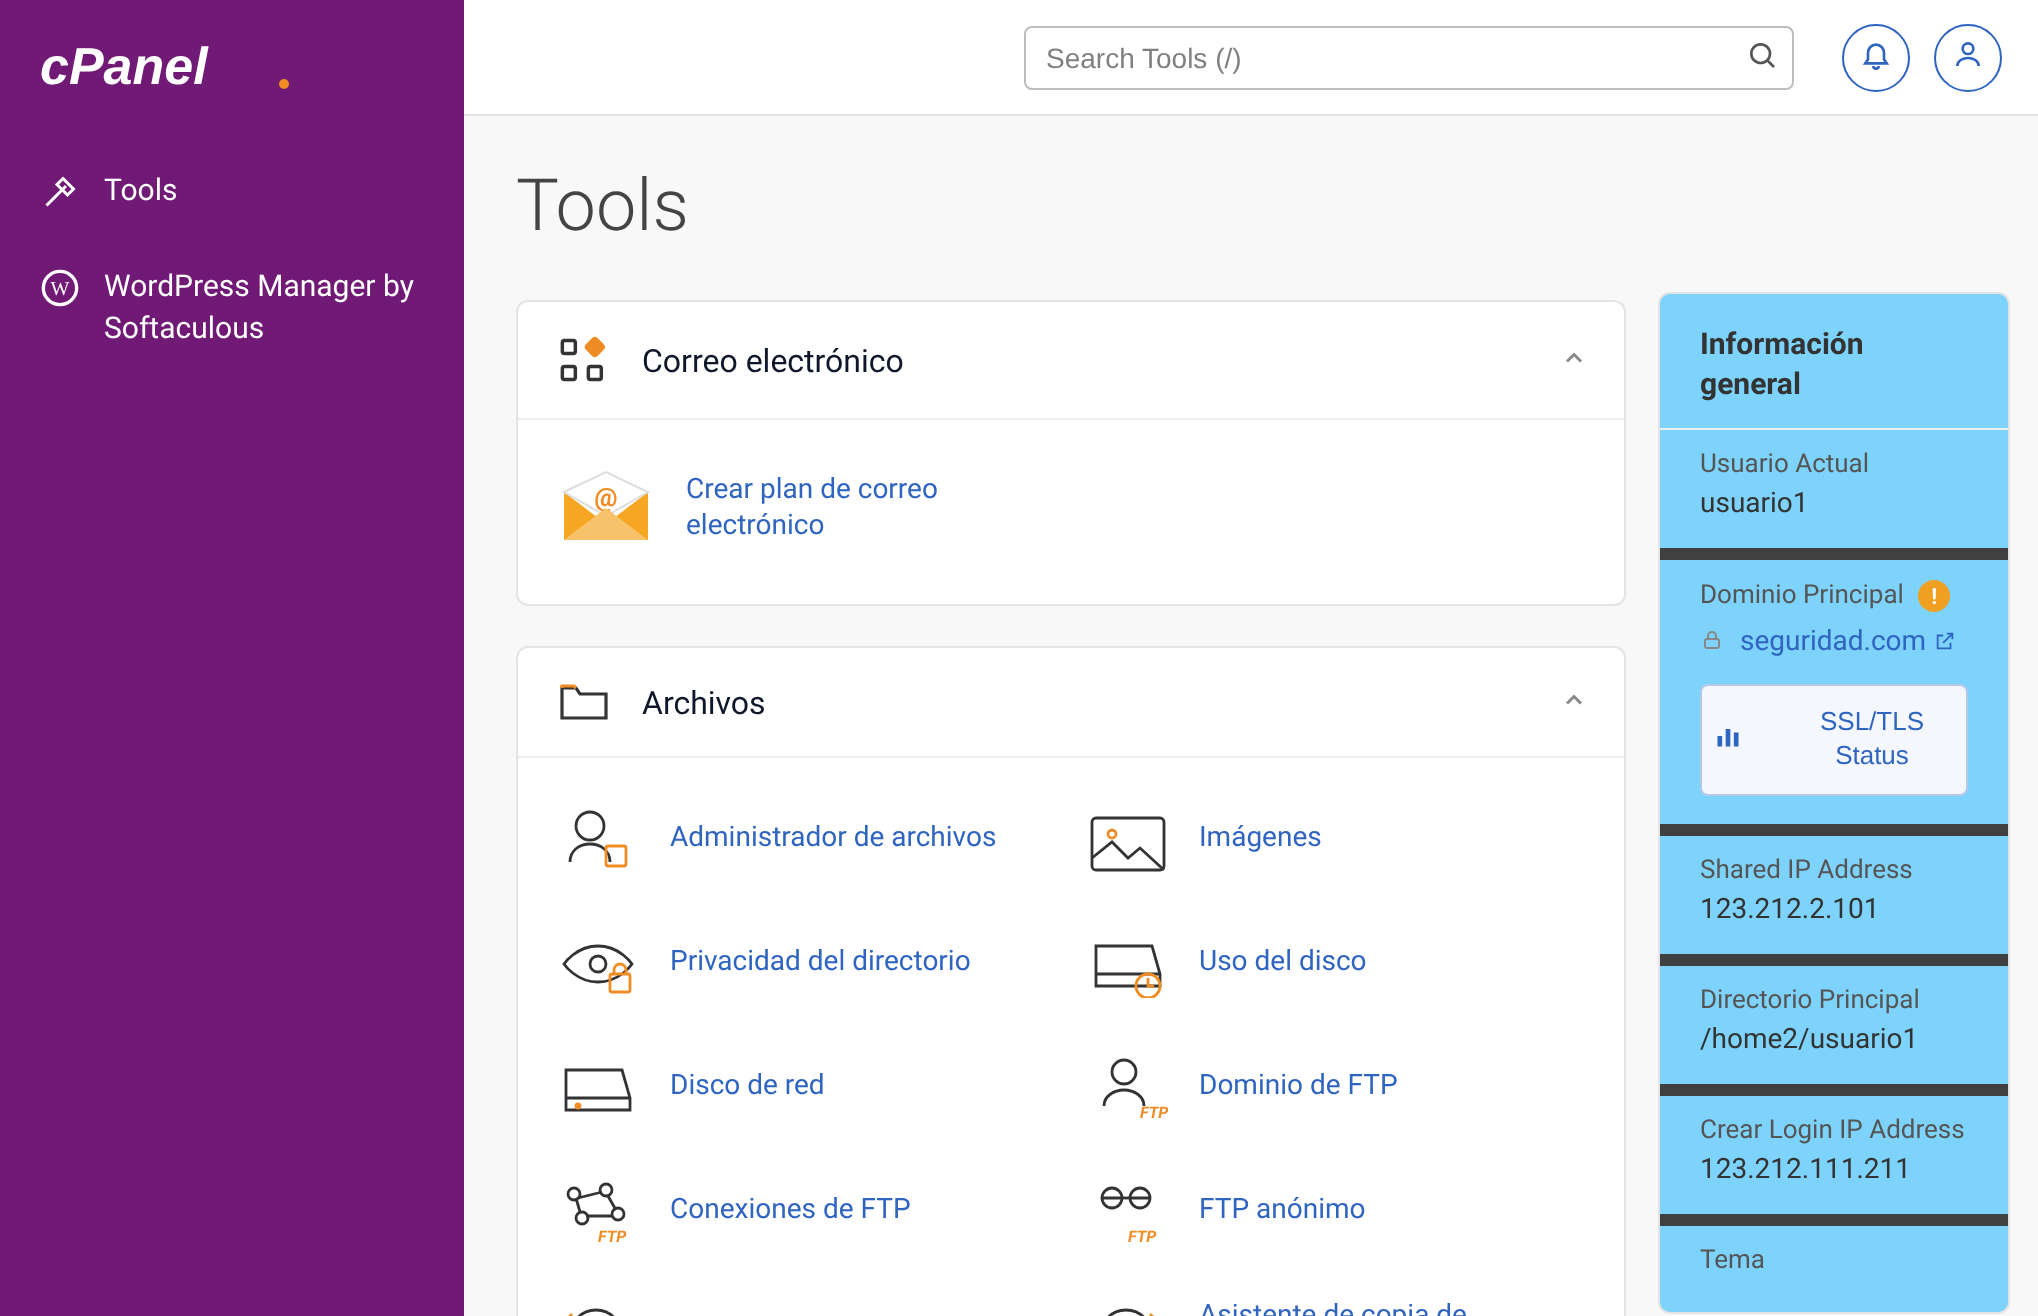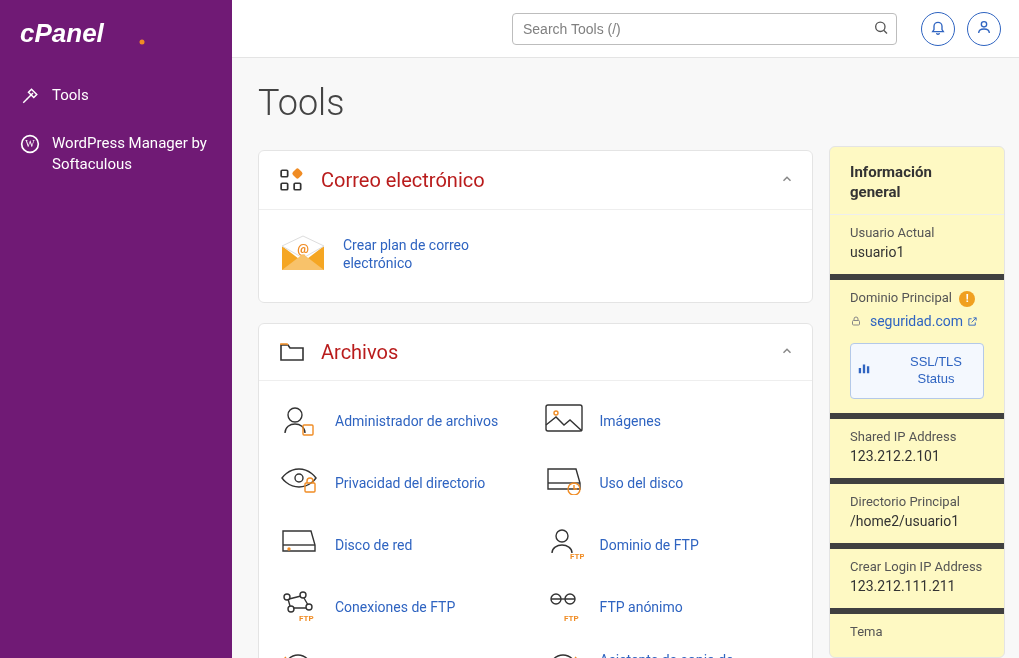--- a/index.html
+++ b/index.html
@@ -112,22 +112,22 @@
   cursor: pointer;
 }
 .card-header-icon {
   width: 30px;
   display: flex;
   align-items: center;
   justify-content: center;
   margin-right: 14px;
 }
 .card-title {
-  font-size: 20px;
-  color: #b91c1c;
+  font-size: 16px;
+  color: #0f172a;
   flex: 1;
 }
 .chevron-btn { color: #888; }
 .card-body {
   border-top: 1px solid #eee;
   padding: 14px 18px 18px 18px;
 }
 .tool-grid {
   display: grid;
   grid-template-columns: 1fr 1fr;
@@ -137,23 +137,24 @@
   display: flex;
   align-items: center;
   gap: 14px;
   padding: 8px 0;
   cursor: pointer;
 }
 .tool-icon {
   width: 44px;
   height: 36px;
   display: flex;
-  align-items: flex-start;
+  align-items: flex-end;
   justify-content: center;
   flex-shrink: 0;
+  font-style: italic;
 }
 .tool-label {
   color: #2f64c1;
   font-size: 14px;
   line-height: 1.3;
 }
 .email-item {
   display: flex;
   align-items: center;
   gap: 14px;
@@ -163,21 +164,21 @@
   width: 52px; height: 44px;
   display: flex; align-items: center; justify-content: center;
 }
 .side-panel {
   width: 192px;
   flex-shrink: 0;
   padding: 0 16px 0 0;
   margin-top: 88px;
 }
 .side-card {
-  background: #fef9c3;
+  background: #7dd3fc;
   border: 1px solid #e4e4e4;
   border-radius: 6px;
 }
 .side-card h3 {
   font-size: 15px;
   font-weight: 700;
   color: #333;
   padding: 16px 20px 12px 20px;
   line-height: 1.3;
 }

